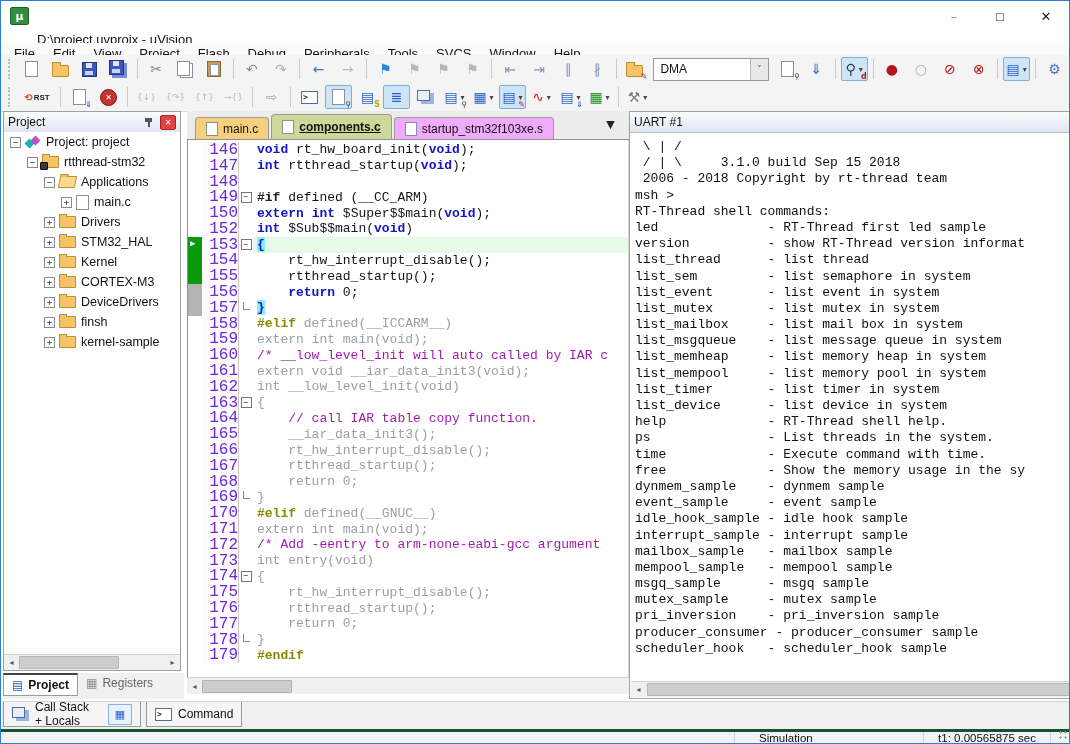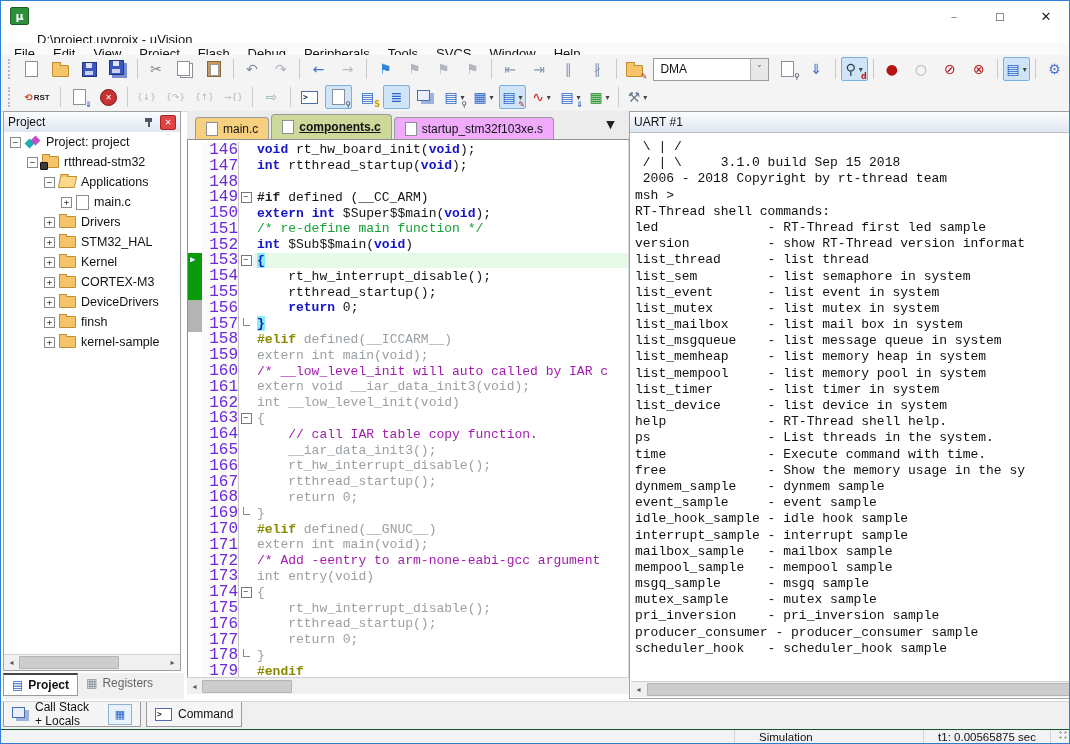--- a/index.html
+++ b/index.html
@@ -119,21 +119,21 @@
   #uart-body{position:absolute;left:1px;top:21px;right:1px;bottom:1px;background:#fff;}
   #uart-text{position:absolute;left:4px;top:6px;right:17px;bottom:16px;overflow:hidden;}
   .uline{height:16.2px;font:13px "Liberation Mono","DejaVu Sans Mono",monospace;white-space:pre;color:#101010;}
   
   #bottomrow{position:absolute;left:0;top:700px;right:0;height:28px;background:#f0f0f0;border-top:1px solid #d5d5d5;display:flex;align-items:flex-start;}
   .btab{display:flex;align-items:center;gap:6px;height:25px;padding:0 8px;background:#f5f5f5;border:1px solid #9a9a9a;border-top:none;font-size:12px;box-sizing:border-box;}
   #cs-tab{margin-left:2px;width:138px;}
   #cmd-tab{margin-left:5px;}
   .mini-btn{width:22px;height:19px;border:1px solid #8fb2d4;background:#e9f1fa;display:flex;align-items:center;justify-content:center;margin-left:6px;}
   
-  #statusbar{position:absolute;left:0;top:728px;right:0;bottom:0;background:#f1f3f6;border-top:1px solid #14532d;
+  #statusbar{position:absolute;left:0;top:728px;right:0;bottom:0;background:#f1f3f6;border-top:3px solid #14532d;
              display:flex;align-items:center;font-size:11.5px;}
   .st-sep{width:1px;height:100%;background:#d0d4da;}
   #st-left{width:733px;height:100%;}
   #st-mode{width:188px;height:100%;display:flex;align-items:center;padding-left:24px;box-sizing:border-box;}
   #st-time{width:126px;height:100%;display:flex;align-items:center;justify-content:center;}
   #st-grip{position:absolute;right:2px;bottom:2px;width:10px;height:10px;
            background:radial-gradient(circle at 70% 30%, #aaa 1px, transparent 1.4px) 0 0/5px 5px;}
 </style>
 </head>
 <body>
@@ -456,21 +456,20 @@
         <span>✕</span>
       </div>
     </div>
     <div id="codebox">
       <div id="code">
           <div class="crow"><span class="cm-col"></span><span class="cnum">146</span><span class="cfold"></span><span class="ct"><span class="k">void</span><span class="t"> rt_hw_board_init(</span><span class="k">void</span><span class="t">);</span></span></div>
           <div class="crow"><span class="cm-col"></span><span class="cnum">147</span><span class="cfold"></span><span class="ct"><span class="k">int</span><span class="t"> rtthread_startup(</span><span class="k">void</span><span class="t">);</span></span></div>
           <div class="crow"><span class="cm-col"></span><span class="cnum">148</span><span class="cfold"></span><span class="ct"></span></div>
           <div class="crow"><span class="cm-col"></span><span class="cnum">149</span><span class="cfold"><span class="fm">−</span></span><span class="ct"><span class="da">#if</span><span class="t"> defined (__CC_ARM)</span></span></div>
           <div class="crow"><span class="cm-col"></span><span class="cnum">150</span><span class="cfold"></span><span class="ct"><span class="k">extern</span><span class="t"> </span><span class="k">int</span><span class="t"> $Super$$main(</span><span class="k">void</span><span class="t">);</span></span></div>
-          <div class="crow"><span class="cm-col"></span><span class="cnum">151</span><span class="cfold"></span><span class="ct"><span class="c">/* re-define main function */</span></span></div>
           <div class="crow"><span class="cm-col"></span><span class="cnum">152</span><span class="cfold"></span><span class="ct"><span class="k">int</span><span class="t"> $Sub$$main(</span><span class="k">void</span><span class="t">)</span></span></div>
           <div class="crow hl"><span class="cm-col cm-g cm-a"></span><span class="cnum">153</span><span class="cfold"><span class="fm">−</span></span><span class="ct"><span class="br">{</span></span></div>
           <div class="crow"><span class="cm-col cm-g"></span><span class="cnum">154</span><span class="cfold"></span><span class="ct"><span class="t">    rt_hw_interrupt_disable();</span></span></div>
           <div class="crow"><span class="cm-col cm-g"></span><span class="cnum">155</span><span class="cfold"></span><span class="ct"><span class="t">    rtthread_startup();</span></span></div>
           <div class="crow"><span class="cm-col cm-k"></span><span class="cnum">156</span><span class="cfold"></span><span class="ct"><span class="t">    </span><span class="k">return</span><span class="t"> 0;</span></span></div>
           <div class="crow"><span class="cm-col cm-k"></span><span class="cnum">157</span><span class="cfold"><span class="fe"></span></span><span class="ct"><span class="br">}</span></span></div>
           <div class="crow"><span class="cm-col"></span><span class="cnum">158</span><span class="cfold"></span><span class="ct"><span class="d">#elif</span><span class="g"> defined(__ICCARM__)</span></span></div>
           <div class="crow"><span class="cm-col"></span><span class="cnum">159</span><span class="cfold"></span><span class="ct"><span class="g">extern int main(void);</span></span></div>
           <div class="crow"><span class="cm-col"></span><span class="cnum">160</span><span class="cfold"></span><span class="ct"><span class="gc">/* __low_level_init will auto called by IAR c</span></span></div>
           <div class="crow"><span class="cm-col"></span><span class="cnum">161</span><span class="cfold"></span><span class="ct"><span class="g">extern void __iar_data_init3(void);</span></span></div>

